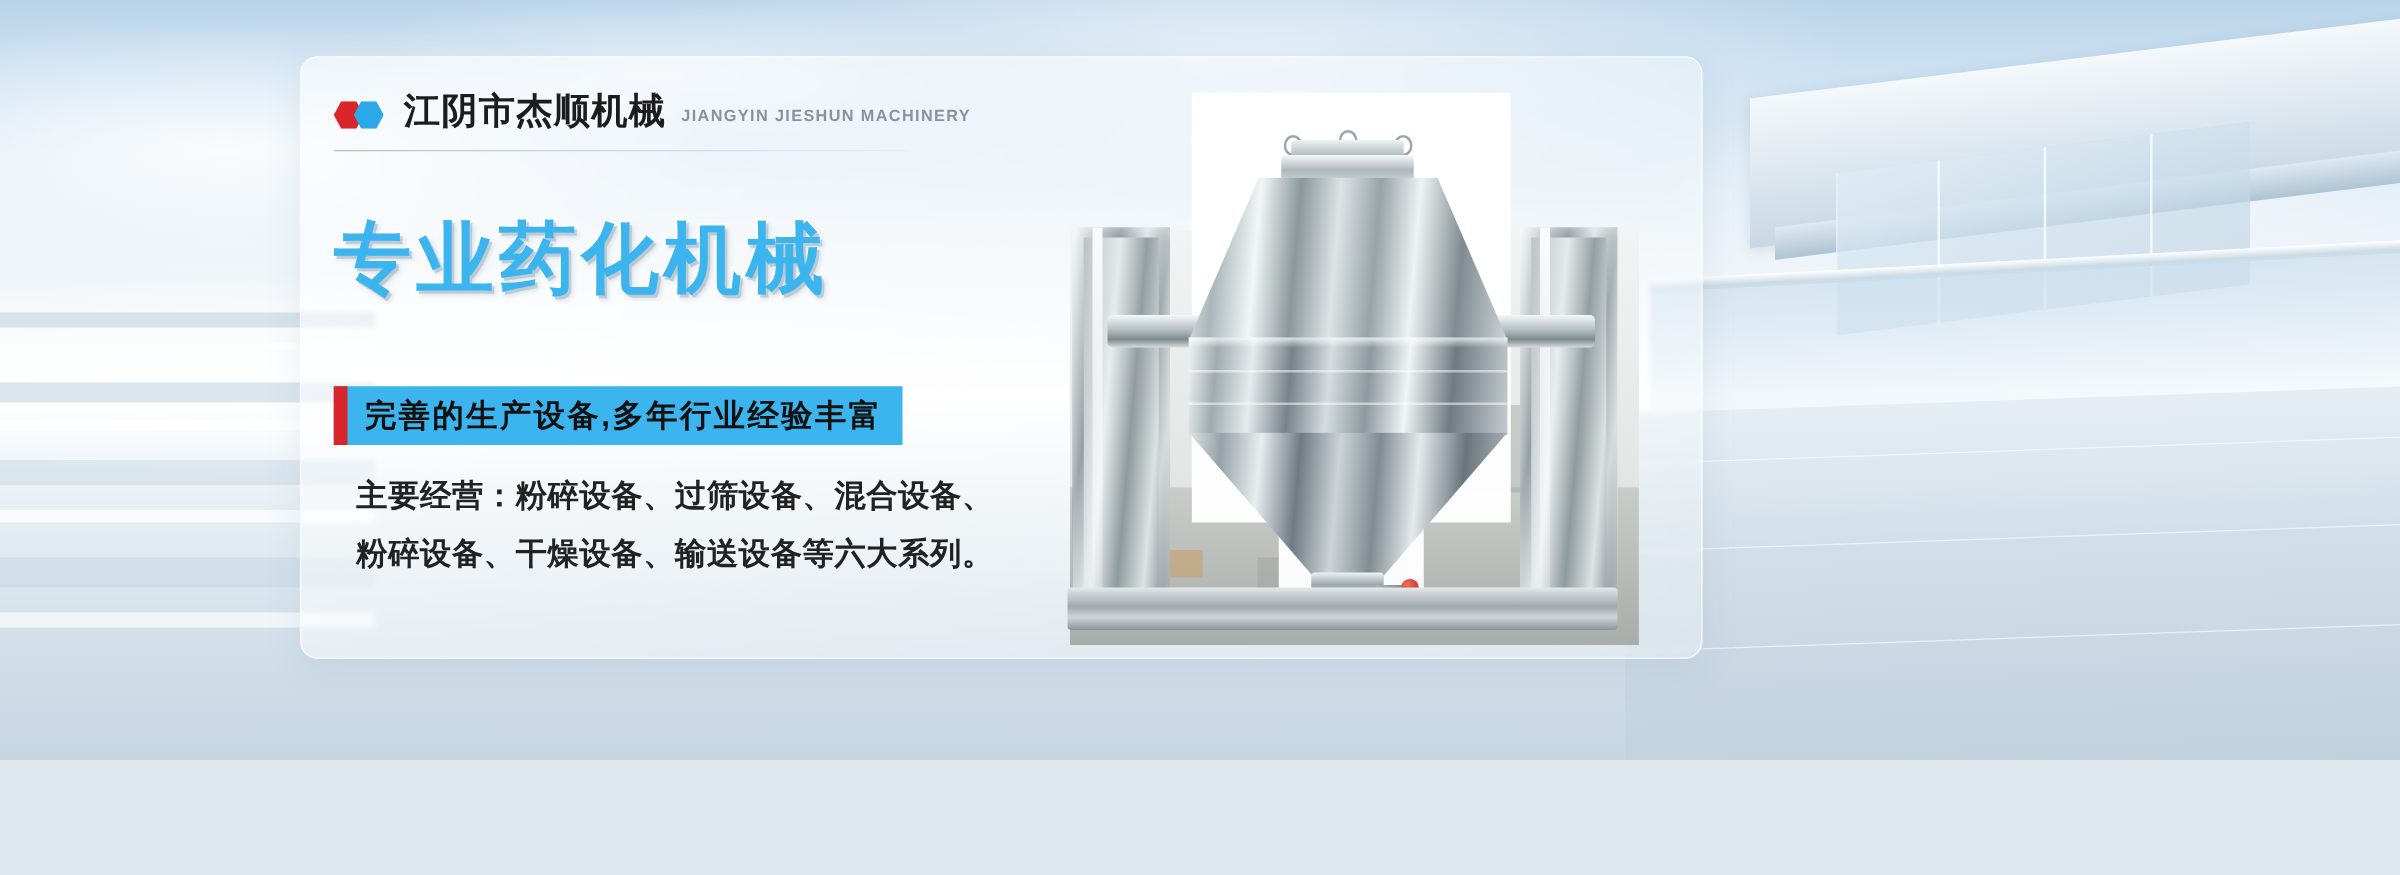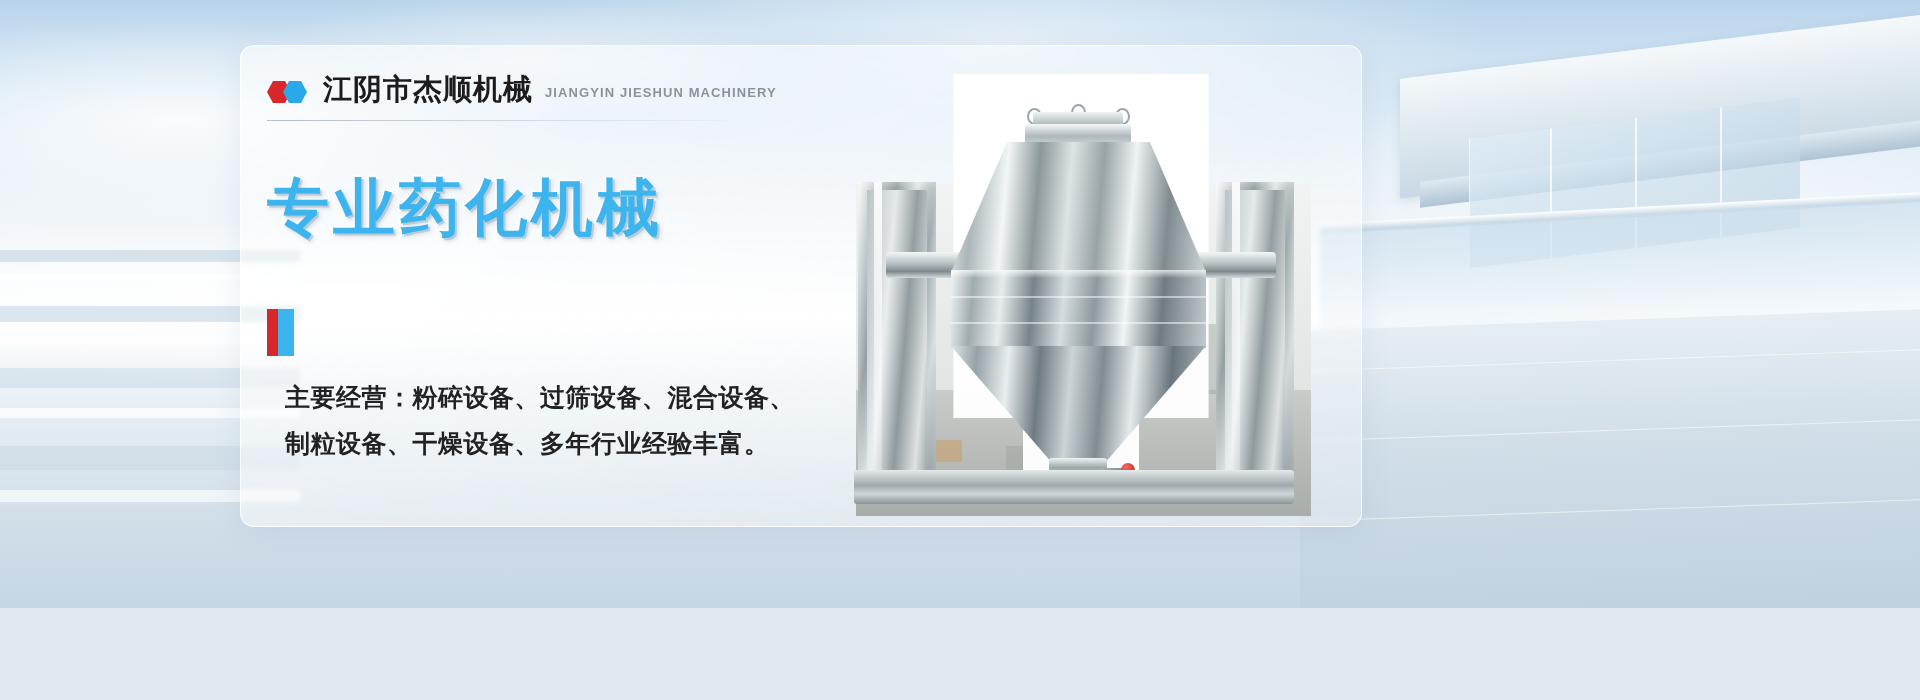--- a/index.html
+++ b/index.html
@@ -297,25 +297,26 @@
       <div class="en-name">JIANGYIN JIESHUN MACHINERY</div>
     </div>
     <div class="logo-rule"></div>
 
     <div class="headline">
       <div class="ln">专业药化机械</div>
     </div>
 
     <div class="hl-bar">
       <span class="hl-accent"></span>
+      <span class="hl-text">完善的生产设备,多年行业经验丰富</span>
     </div>
 
     <div class="desc">
       <p>主要经营：粉碎设备、过筛设备、混合设备、</p>
-      <p>制粒设备、干燥设备、多年行业经验丰富。</p>
+      <p>粉碎设备、干燥设备、输送设备等六大系列。</p>
     </div>
 
     <div class="photo" aria-label="双锥回转真空干燥机 stainless steel double-cone rotary vacuum dryer">
 
       <div class="plant">
         <div class="wall"></div>
         <div class="floor"></div>
         <span class="shelf" style="left:18px;top:150px;width:56px;height:80px;"></span>
         <span class="shelf" style="left:300px;top:140px;width:70px;height:70px;opacity:.35;"></span>
         <span class="boxo" style="left:26px;top:244px;width:46px;height:34px;"></span>

